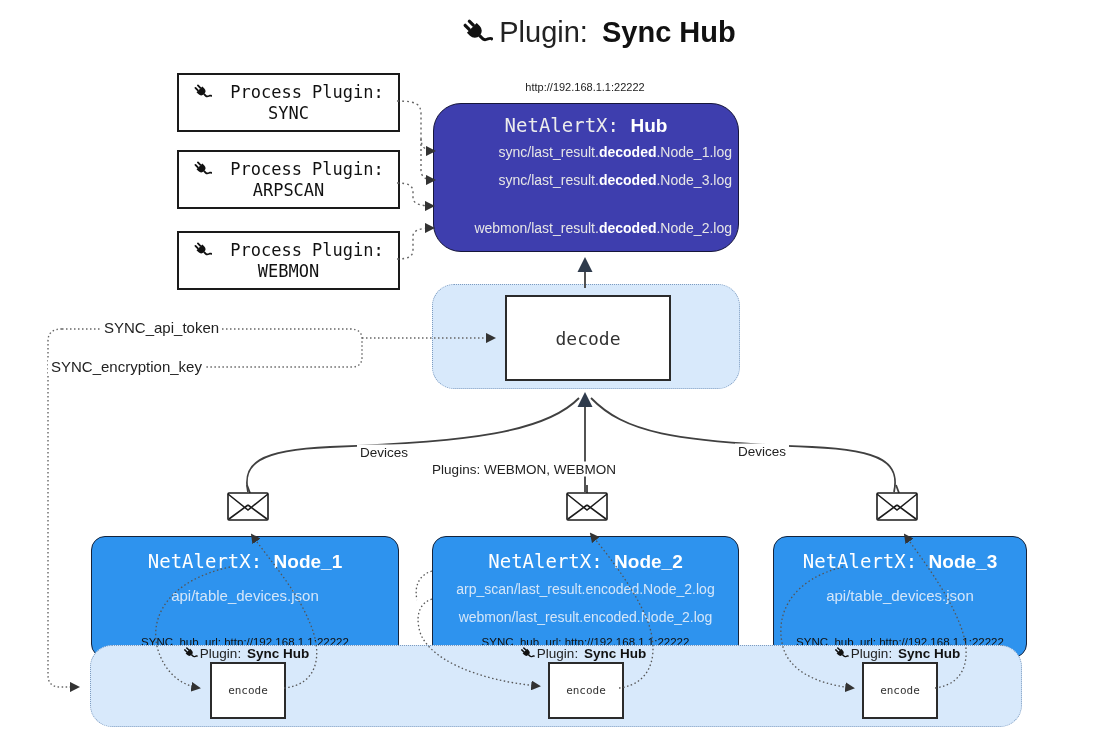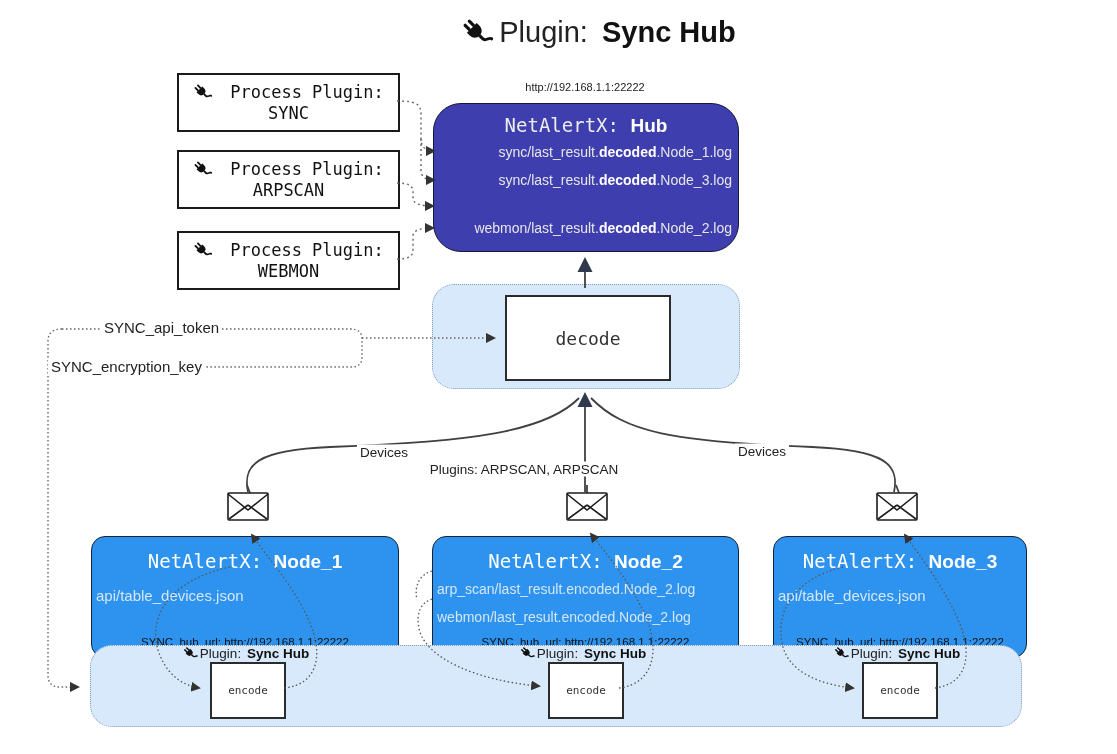--- a/index.html
+++ b/index.html
@@ -41,21 +41,21 @@
 
   
   .chip{position:absolute;background:#fff;padding:0 3px;white-space:nowrap;z-index:3;color:#222;}
   .tok{font-size:15px;}
   .edge{font-size:13.5px;transform:translate(-50%,-50%);}
 
   
   .node{position:absolute;top:536px;height:120px;background:#2E93EE;border:1.6px solid #16233a;
         border-radius:14px;z-index:1;color:#fff;}
   .node-title{position:absolute;top:13px;left:0;width:100%;text-align:center;font-size:19px;}
-  .node-file{position:absolute;left:4px;right:4px;text-align:left;font-size:14px;color:#d4e6f9;white-space:nowrap;}
+  .node-file{position:absolute;left:4px;right:4px;text-align:center;font-size:14px;color:#d4e6f9;white-space:nowrap;}
   .node-url{position:absolute;bottom:9px;left:0;width:100%;text-align:center;font-size:11.5px;color:#101010;}
 
   
   .enc-label{position:absolute;top:646px;transform:translateX(-50%);display:flex;align-items:center;gap:2px;
              font-size:13.5px;color:#222;z-index:3;white-space:pre;}
   .enc-label b{color:#111;}
   .hidden-defs{position:absolute;width:0;height:0;overflow:hidden;}
 </style>
 </head>
 <body>
@@ -119,21 +119,21 @@
     <div class="hub-line" style="top:116px;"><span>webmon/last_result.</span><b>decoded</b><span>.Node_2.log</span></div>
   </div>
 
   <div class="panel" style="left:432px;top:284px;width:306px;height:103px;"></div>
   <div class="iobox" style="left:505px;top:295px;width:162px;height:82px;font-size:18px;">decode</div>
 
   <div class="chip tok" style="left:101px;top:319px;">SYNC_api_token</div>
   <div class="chip tok" style="left:48px;top:358px;">SYNC_encryption_key</div>
 
   <div class="chip edge" style="left:384px;top:452px;">Devices</div>
-  <div class="chip edge" style="left:524px;top:469px;">Plugins: ARPSCAN, ARPSCAN</div>
+  <div class="chip edge" style="left:524px;top:469px;">Plugins: WEBMON, WEBMON</div>
   <div class="chip edge" style="left:762px;top:451px;">Devices</div>
 
   <div class="node" style="left:91px;width:306px;">
     <div class="node-title">
       <span class="mono">NetAlertX: </span><b>Node_1</b>
     </div>
     <div class="node-file" style="top:50px;font-size:15px;">api/table_devices.json</div>
     <div class="node-url">SYNC_hub_url: http://192.168.1.1:22222</div>
   </div>
   <div class="node" style="left:432px;width:305px;">

